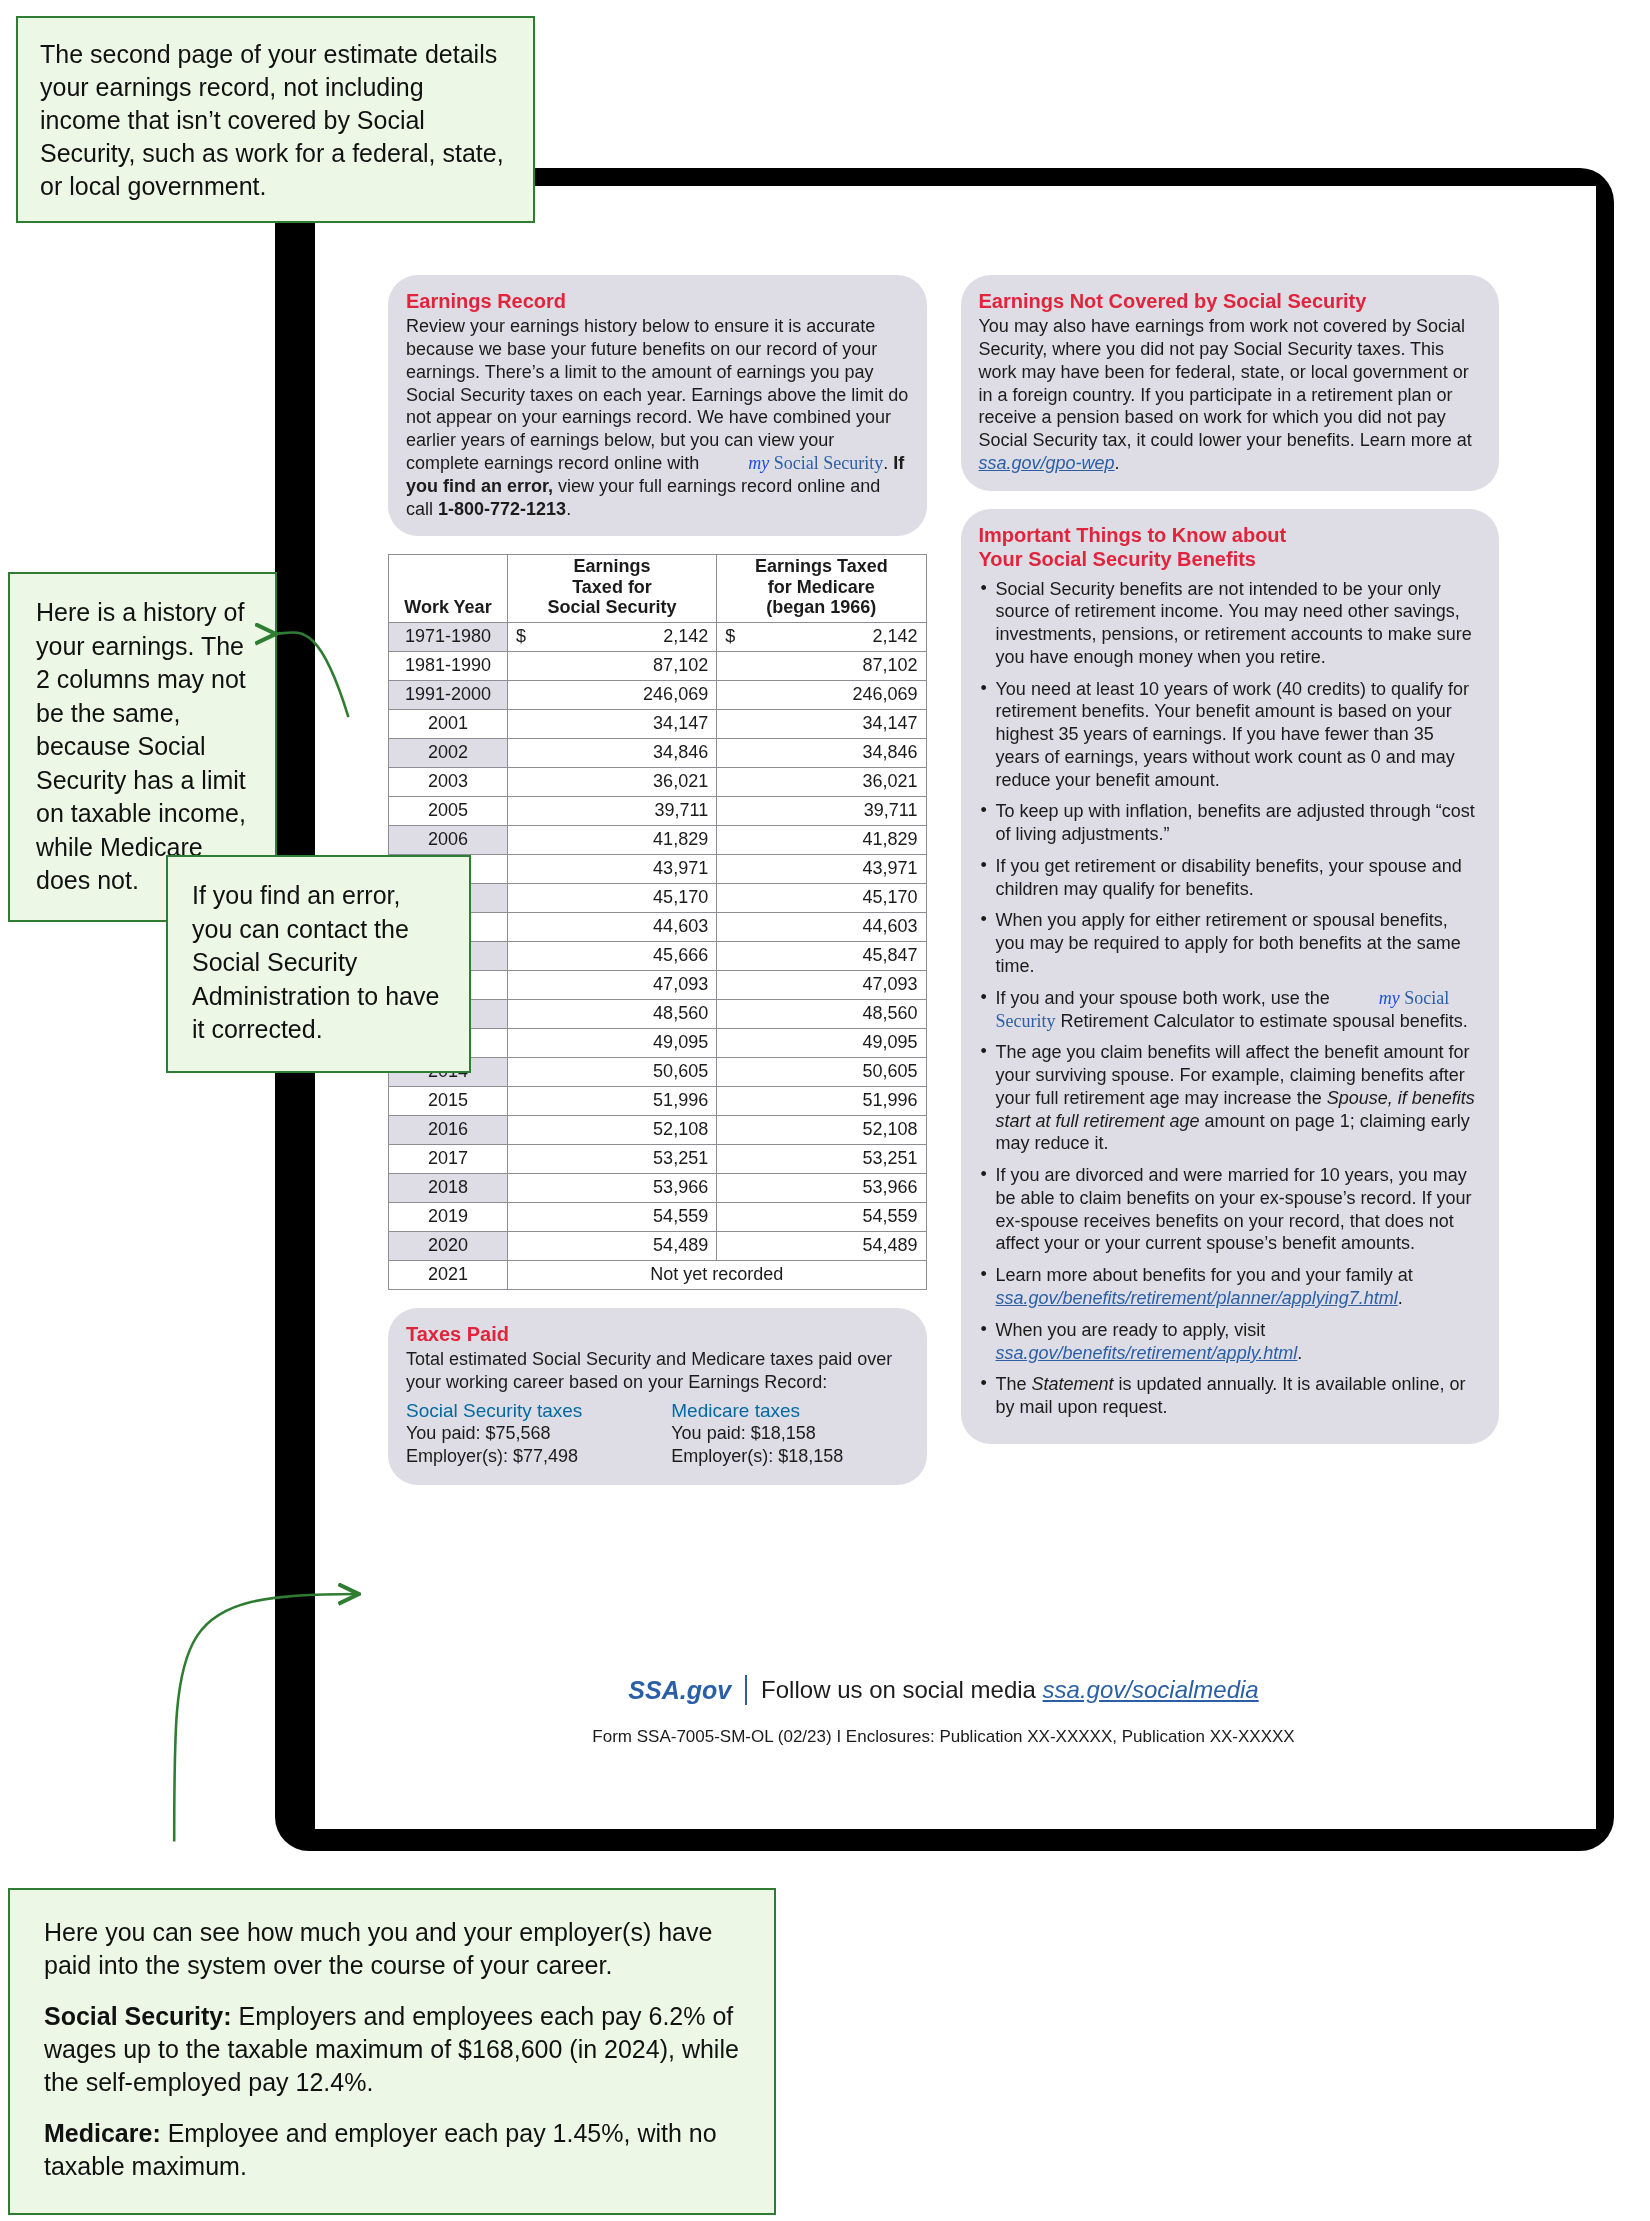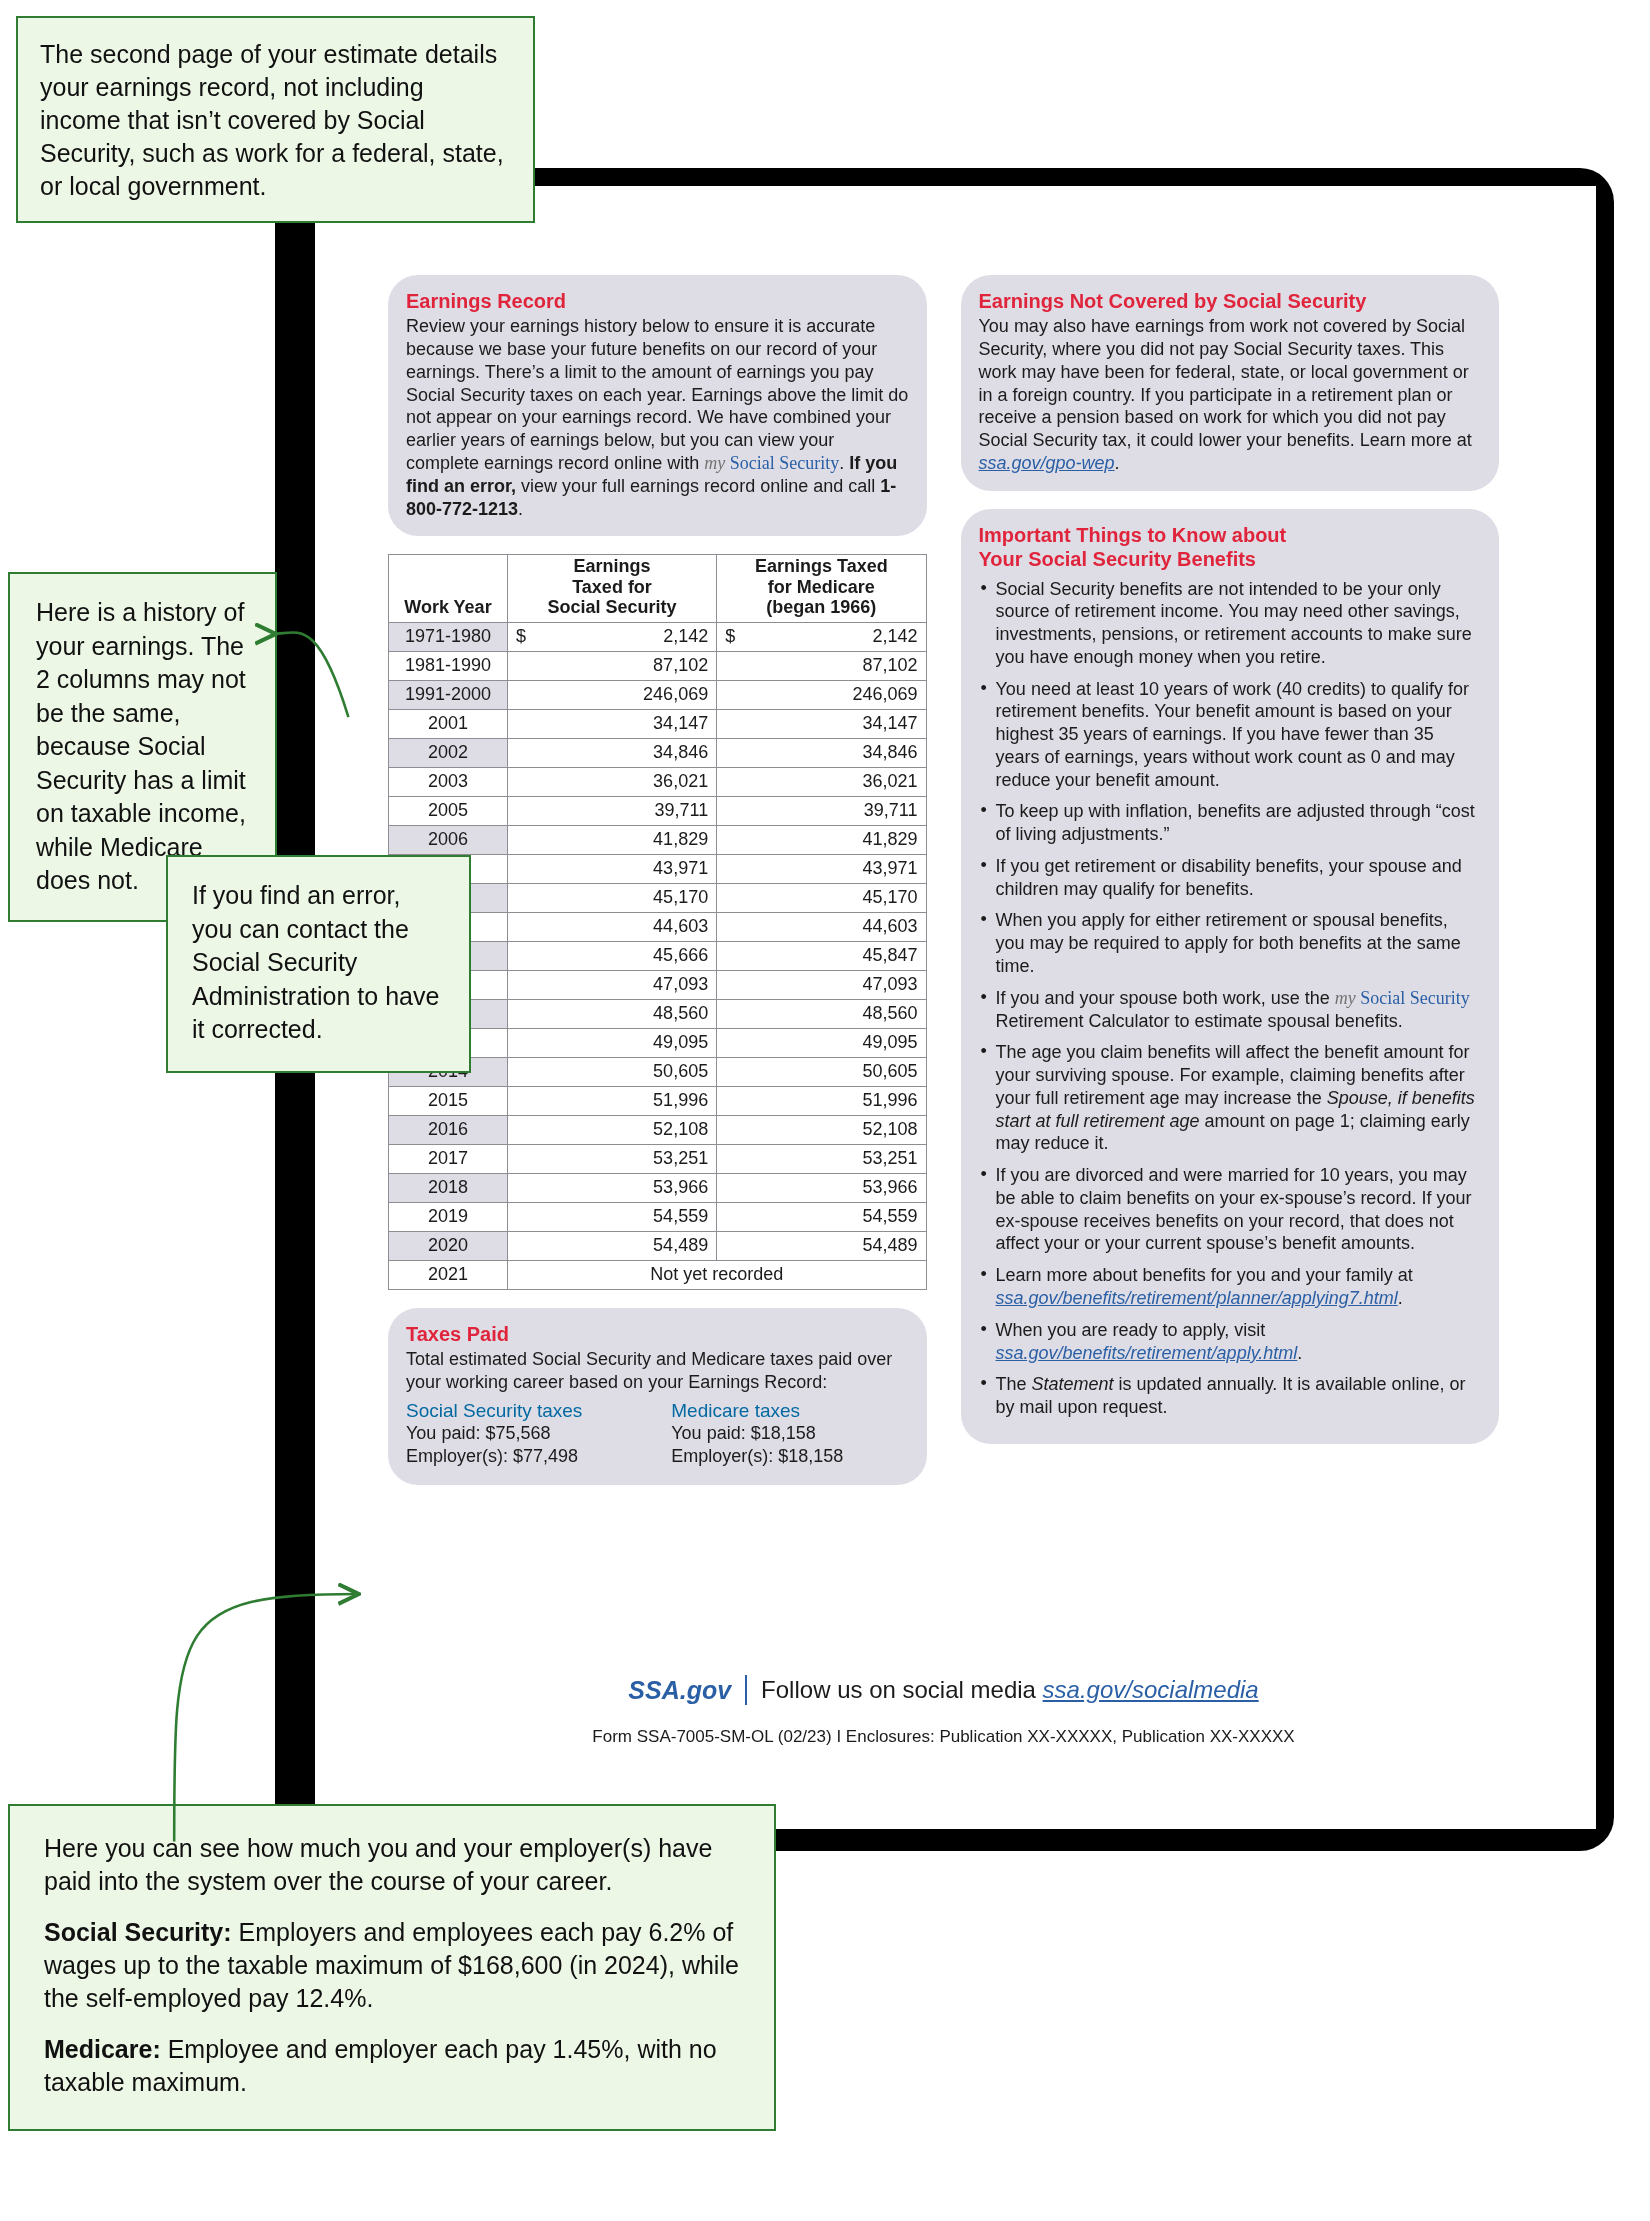--- a/index.html
+++ b/index.html
@@ -52,21 +52,21 @@
   }
   .panel p {
     margin: 0;
     font-size: 18px;
     line-height: 1.265;
     color: #1b1b1b;
   }
   .ital { font-style: italic; }
   .bold { font-weight: bold; }
   .link { color: #2a5fa5; text-decoration: underline; font-style: italic; }
-  .my-ss-my { color: #737373; font-family:"Liberation Serif", serif; font-style: italic; }
+  .my-ss-my { color: #1d4ed8; font-family:"Liberation Serif", serif; font-style: italic; margin-left: 44px; }
   .my-ss-txt { color: #2a5fa5; font-family:"Liberation Serif", serif; }
 
   
   ul.bullets { margin: 6px 0 0 0; padding: 0; list-style: none; }
   ul.bullets li {
     position: relative;
     padding-left: 17px;
     margin-bottom: 9px;
     font-size: 18px;
     line-height: 1.265;
@@ -139,21 +139,21 @@
     z-index: 20;
     color: #111111;
   }
   .callout p { margin: 0; }
   .callout.big { font-size: 25px; line-height: 1.32; }
   .callout.mid { font-size: 25px; line-height: 1.34; }
 
   #callout-top    { left: 16px;  top: 16px;   width: 519px;  padding: 20px 22px 18px 22px; }
   #callout-left   { left: 8px;   top: 572px;  width: 269px;  padding: 22px 22px 22px 26px; }
   #callout-error  { left: 166px; top: 855px;  width: 305px;  padding: 22px 22px 24px 24px; }
-  #callout-bottom { left: 8px;   top: 1804px; width: 768px;  padding: 26px 30px 30px 34px; }
+  #callout-bottom { left: 8px;   top: 1888px; width: 768px;  padding: 26px 30px 30px 34px; }
   #callout-bottom p { margin-bottom: 18px; }
   #callout-bottom p:last-child { margin-bottom: 0; }
 
   
   #arrow-layer { position: absolute; left:0; top:0; width:1650px; height:2222px; z-index: 25; pointer-events:none; }
 </style>
 </head>
 <body>
 
 <div id="device-frame"></div>

